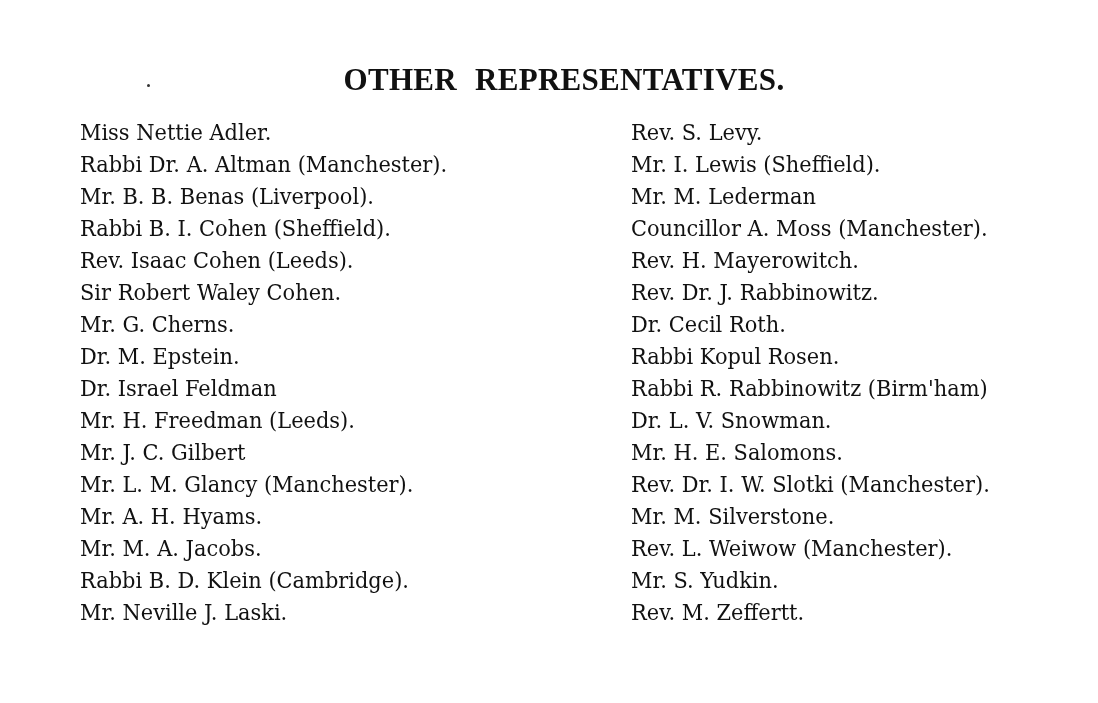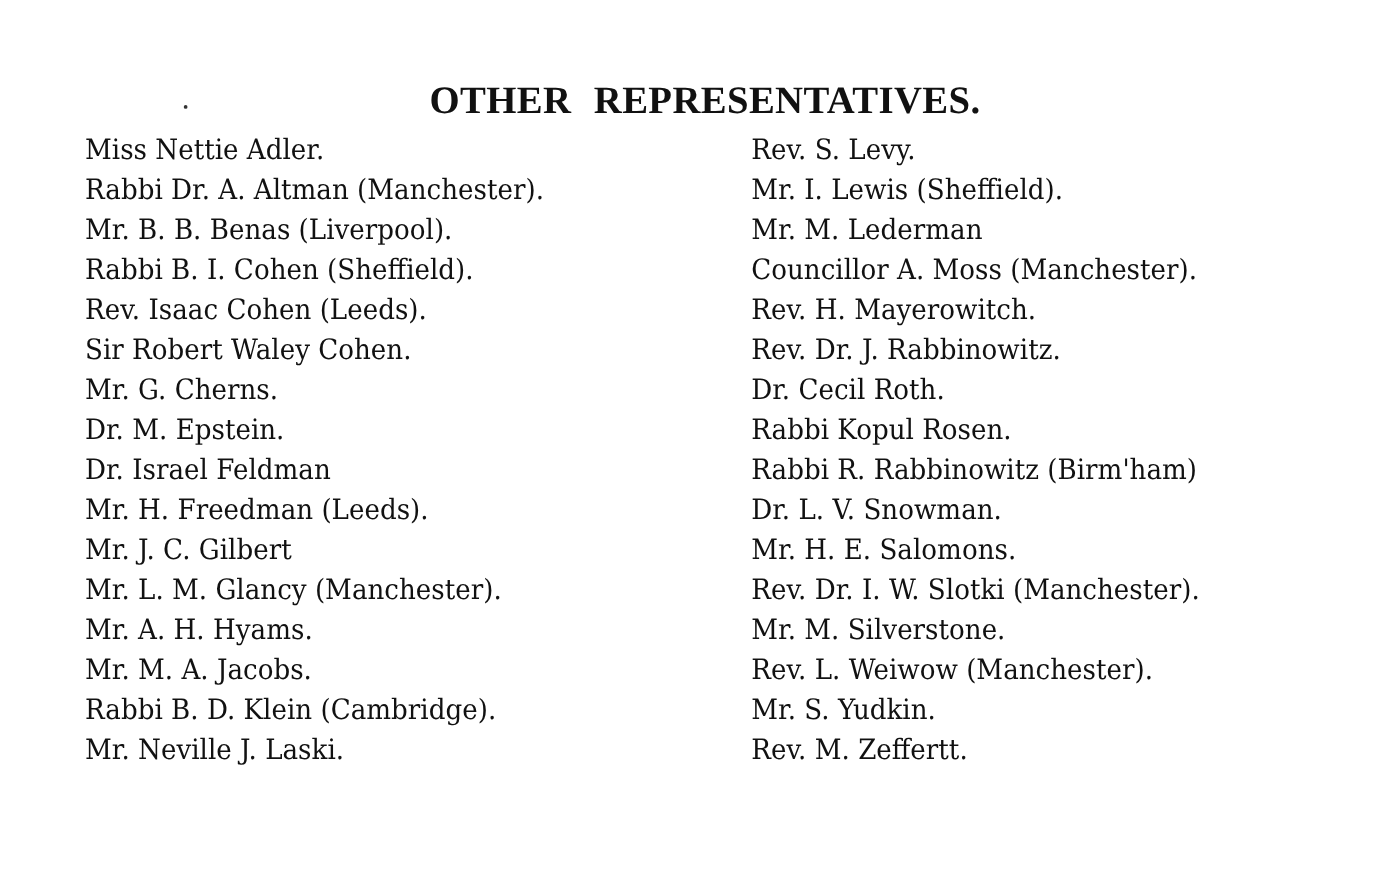--- a/index.html
+++ b/index.html
@@ -26,26 +26,26 @@
       font-size: 31px;
       letter-spacing: 0.3px;
       margin: 0;
       padding-left: 30px;
       box-sizing: border-box;
     }
     .title .word-gap { display: inline-block; width: 18px; }
     .col {
       position: absolute;
       top: 104px;
-      margin: 0;
+      margin: 12px;
       padding: 0;
       list-style: none;
     }
     .col.left { left: 68px; }
-    .col.right { left: 601px; }
+    .col.right { left: 619px; }
     .col li {
       height: 32px;
       line-height: 32px;
       font-size: 22.5px;
       white-space: nowrap;
       font-family: "DejaVu Serif", serif;
       transform: scaleX(0.93);
       transform-origin: left center;
     }
     .speck {

